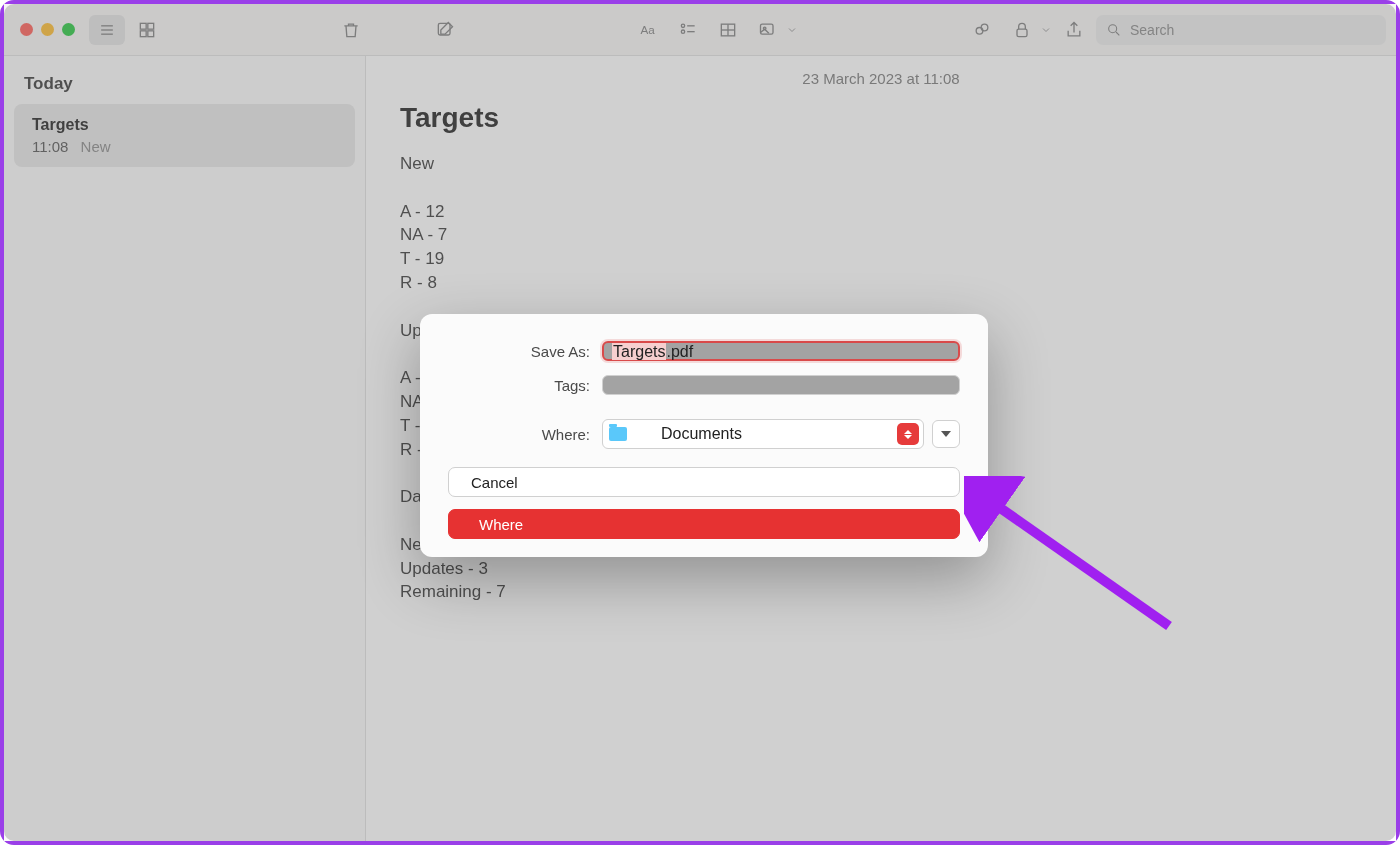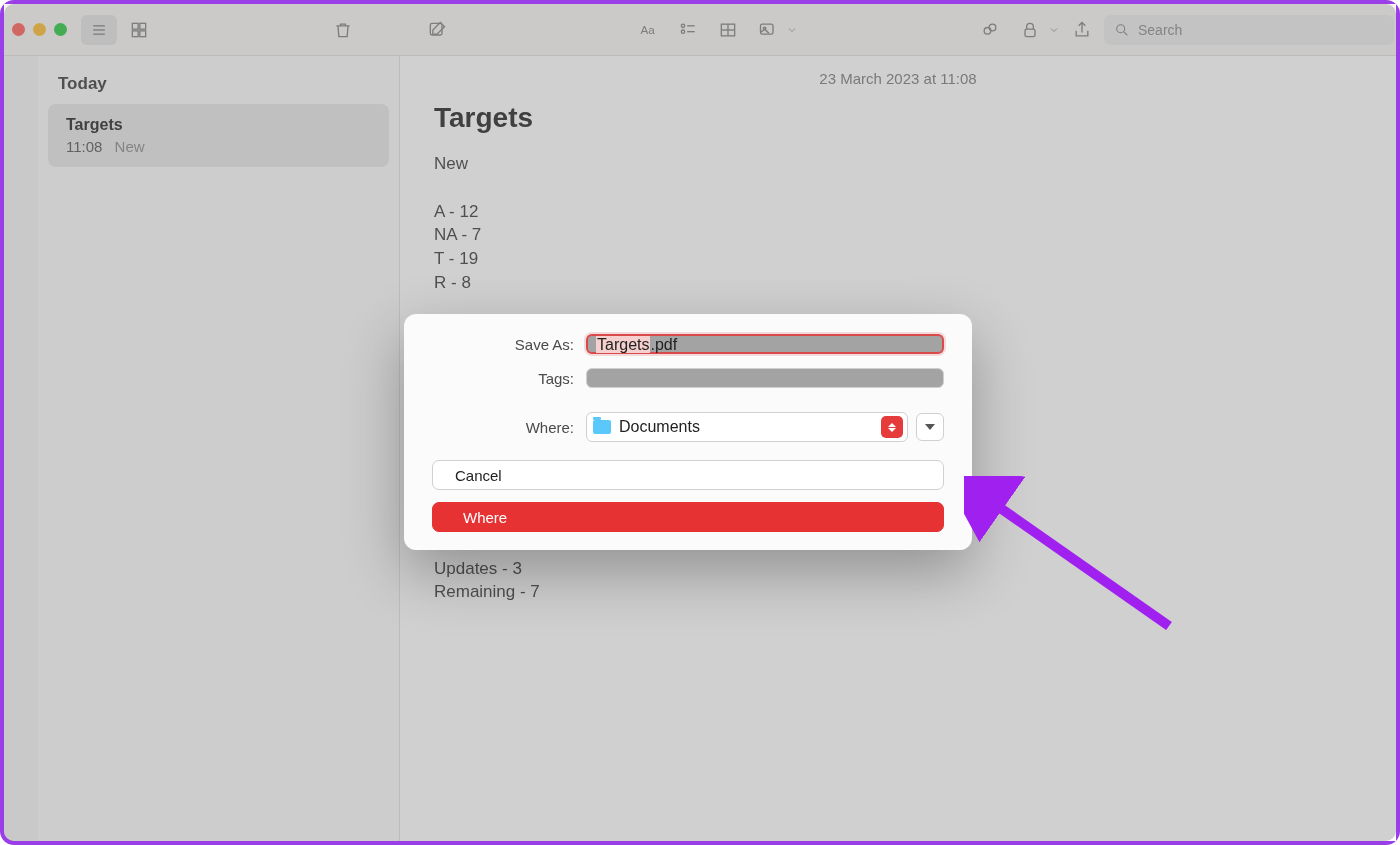--- a/index.html
+++ b/index.html
@@ -1,50 +1,50 @@
 <!DOCTYPE html>
 <html><head>
 <meta charset="utf-8">
 <style>
   * { box-sizing: border-box; margin: 0; padding: 0; }
   html, body { width: 1400px; height: 845px; overflow: hidden; font-family: -apple-system, "Helvetica Neue", Arial, sans-serif; }
   .frame { width: 1400px; height: 845px; border: 4px solid #9a3fe8; border-radius: 14px; position: relative; background: #f5f5f5; }
   .dimmer { position:absolute; inset:0; background: rgba(120,120,120,0.35); pointer-events:none; z-index:5; border-radius:10px;}
   
-  .toolbar { height: 52px; display:flex; align-items:center; padding: 0 2px; gap: 4px; background:#f7f6f5; border-bottom:1px solid #e0e0e0;}
+  .toolbar { height: 52px; display:flex; align-items:center; padding: 0 10px; gap: 4px; background:#f7f6f5; border-bottom:1px solid #e0e0e0;}
   .traffic { display:flex; gap:8px; margin-right:10px; margin-left:6px;}
   .dot { width:13px; height:13px; border-radius:50%; }
   .dot.red{background:#ff5f57;} .dot.yellow{background:#febc2e;} .dot.green{background:#28c840;}
   .tb-btn { width:36px; height:30px; border-radius:6px; display:flex; align-items:center; justify-content:center; color:#6b6b6b;}
   .tb-btn.active{ background:#e4e4e4;} .tb-spacer-lg{flex:0 0 160px;}
   .tb-flex{flex:1;}
   .search { display:flex; align-items:center; gap:8px; background:#ececec; border-radius:7px; height:30px; width:290px; padding:0 10px; color:#8a8a8a; font-size:14px;}
   .icon-svg{width:20px;height:20px;display:block;fill:none;stroke:#808080;stroke-width:1.6;}
   .pair{display:flex;align-items:center;gap:0;}
   
   .body { position:absolute; top:52px; bottom:0; left:0; right:0; display:flex;}
-  .sidebar { width:362px; background:#fafafa; border-right:1px solid #e0e0e0; padding:12px 10px;margin-left:34px;}
+  .sidebar { width:362px; background:#fafafa; border-right:1px solid #e0e0e0; padding:12px 10px;}
   .section-header{font-size:17px; font-weight:600; color:#3a3a3a; padding:6px 10px 10px;}
   .note-item{ background:#e7e7e7; border-radius:8px; padding:12px 18px; }
   .note-title{font-weight:700; font-size:16px; color:#222;}
   .note-meta{margin-top:4px; font-size:15px; color:#555;}
   .note-meta .sub{color:#8a8a8a; margin-left:8px;}
   .content{ flex:1; background:#fff; padding: 14px 34px; position:relative;}
   .date{ text-align:center; font-size:15px; color:#7a7a7a; margin-bottom:15px;}
   .doc-title{font-size:28px; font-weight:700; color:#222; margin:4px 0 18px;}
   .doc-body{font-size:17px; color:#3a3a3a; line-height:1.4; white-space:pre-line;}
   
-  .dialog{ position:absolute; z-index:10; left:400px; top:310px; width:568px; background:#fbfbfb; border-radius:12px; box-shadow:0 22px 60px rgba(0,0,0,.30); padding:20px 28px 18px;}
+  .dialog{ position:absolute; z-index:10; left:416px; top:310px; width:568px; background:#fbfbfb; border-radius:12px; box-shadow:0 22px 60px rgba(0,0,0,.30); padding:27px 28px 18px;}
   .row{display:flex; align-items:center; margin-bottom:14px;}
   .row .lbl{ width:154px; text-align:right; padding-right:12px; font-size:15px; color:#4a4a4a;}
   .row .ctrl{ flex:1; display:flex; align-items:center; gap:8px;}
   .input{ flex:1; height:20px; border:1px solid #d0d0d0; border-radius:6px; background:#a3a3a3; font-size:16px; padding:0 8px; color:#222;}
   .input.hi{ border:2px solid #d94a4a; box-shadow:0 0 0 2px rgba(217,74,74,.18);}
   .selection{ background:#f6cfcf; padding:0 1px;}
-  .wherebox{flex:1; height:30px; border:1px solid #d0d0d0; border-radius:6px; background:#fff; display:flex; align-items:center; padding:0 4px 0 6px; font-size:16px; color:#222;}
+  .wherebox{flex:1; height:30px; border:1px solid #d0d0d0; border-radius:6px; background:#fff; display:flex; align-items:center; padding:0 4px 0 6px; font-size:16px; color:#222;gap:26px;}
   .wherebox .folder-ic{width:18px;height:14px;background:#5ac8fa;border-radius:2px;margin-right:8px;position:relative;}
   .wherebox .folder-ic::before{content:"";position:absolute;top:-3px;left:0;width:8px;height:3px;background:#5ac8fa;border-radius:1px;}
   .wherebox .spacer{flex:1;}
   .updown{ width:22px; height:22px; background:#e63b3b; border-radius:5px; margin-left:4px; display:flex; flex-direction:column; align-items:center; justify-content:center; gap:1px;}
   .updown .tri{width:0;height:0;border-left:4px solid transparent;border-right:4px solid transparent;}
   .updown .up{border-bottom:4px solid #fff;} .updown .down{border-top:4px solid #fff;}
   .expand{ width:28px;height:28px;border:1px solid #d0d0d0;border-radius:6px;background:#fff;display:flex;align-items:center;justify-content:center;}
   .expand .chev{width:0;height:0;border-left:5px solid transparent;border-right:5px solid transparent;border-top:6px solid #555;}
   .btnrow{display:flex;justify-content:flex-end;gap:12px;margin-top:18px;flex-direction:column;}
   .btn{height:30px;border-radius:7px;padding:0 22px;font-size:15px;border:1px solid #d0d0d0;background:#fff;color:#222;display:flex;align-items:center;}

